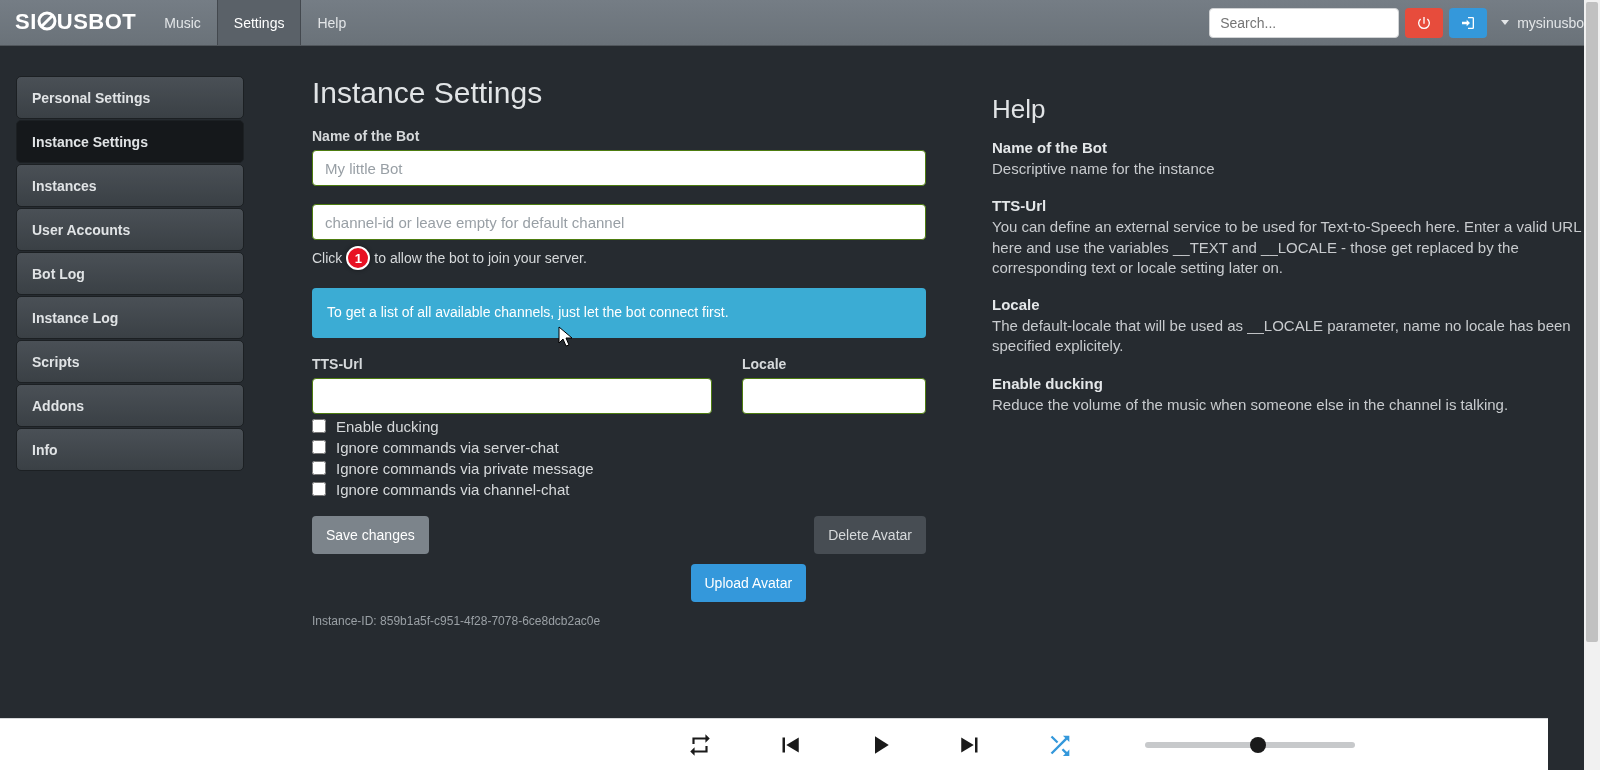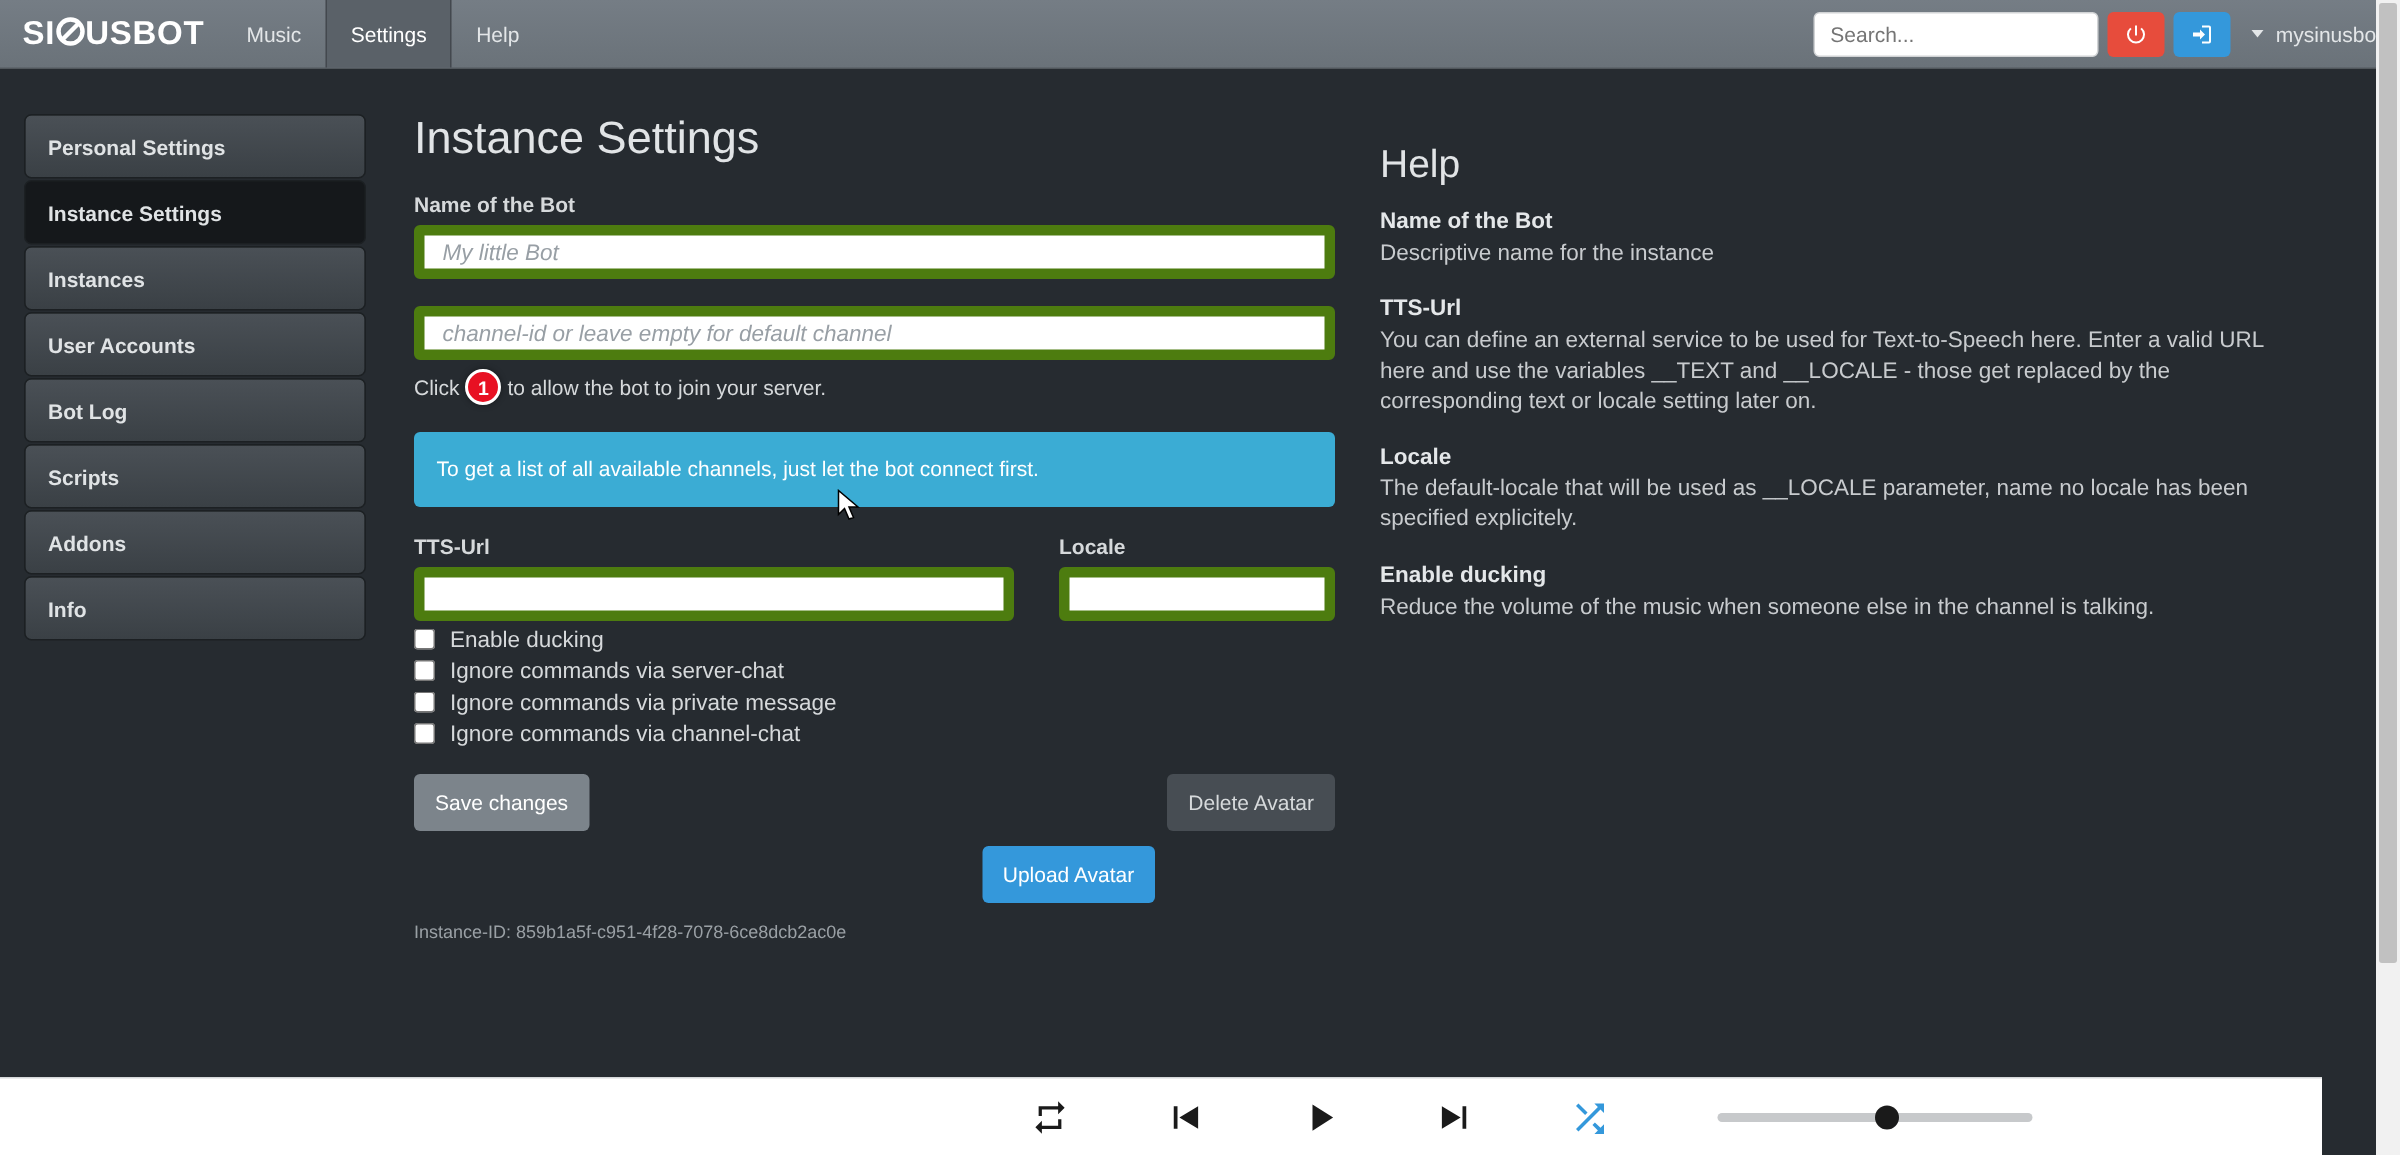--- a/index.html
+++ b/index.html
@@ -20,31 +20,31 @@
   .spacer { flex:1; }
   .search { width:190px; height:30px; background:#fff; border:1px solid #d1d3d5; border-radius:4px; padding:12px 10px; font-size:14px; color:#555; }
   .sqbtn { width:38px; height:30px; border-radius:4px; margin-left:6px; display:flex; align-items:center; justify-content:center; cursor:pointer; }
   .sqbtn.red { background:#e74c3c; }
   .sqbtn.blue { background:#3498db; }
   .sqbtn svg { width:16px; height:16px; }
   .userbox { color:#e3e6e8; font-size:14px; margin-left:14px; display:flex; align-items:center; cursor:pointer; }
   .caret { display:inline-block; width:0; height:0; border-left:4px solid transparent; border-right:4px solid transparent; border-top:5px solid #e3e6e8; margin-right:8px; }
 
   
-  .layout { display:flex; padding:30px 0 0 16px; height:654px; }
+  .layout { display:flex; padding:30px 0 0 16px; height:654px;gap:36px; }
   .sidebar { width:228px; flex:none; }
   .sideitem { height:43px; line-height:43px; padding:0 15px; color:#e0e3e5; font-size:14px; font-weight:bold;
               background: linear-gradient(#4a5056,#3a4045);
               border-radius:5px; border:1px solid #1c2023; margin-bottom:1px; cursor:pointer; }
   .sideitem.active { background:#15181b; }
 
   .content { margin-left:32px; width:614px; }
   h1.pagetitle { color:#e1e4e6; font-weight:400; font-size:30px; margin-bottom:18px; }
   .flabel { color:#d6d9db; font-size:14px; font-weight:bold; margin-bottom:6px; }
-  .tinput { width:100%; height:36px; background:#fff; border:7px solid #4d7c0f; border-radius:4px; padding:0 12px; font-size:15px; color:#0f766e;font-style:italic; }
+  .tinput { width:100%; height:36px; background:#fff; border:1px solid #4d7c0f; border-radius:4px; padding:0 12px; font-size:15px; color:#0f766e; }
   .tinput::placeholder { color:#989fa5; }
   .field { margin-bottom:18px; }
   .hinttext { color:#d6d9db; font-size:14px; margin-top:6px; display:flex; align-items:center; }
   .step { display:inline-flex; width:24px; height:24px; border-radius:50%; background:#e81123; border:2px solid #fff; color:#fff; font-weight:bold; font-size:13px; align-items:center; justify-content:center; margin:0 4px; box-shadow:0 0 4px rgba(0,0,0,.4);}
   .infobox { background:#3bacd4; color:#fff; font-size:14px; line-height:1.4; padding:15px; border-radius:4px; margin:12px 0 18px 0; }
 
   .row2 { display:flex; }
   .col { }
   .colA { width:400px; margin-right:30px; }
   .colB { width:184px; }
@@ -119,20 +119,21 @@
   </div>
 </div>
 
 <div class="layout">
   <div class="sidebar">
     <div class="sideitem">Personal Settings</div>
     <div class="sideitem active">Instance Settings</div>
     <div class="sideitem">Instances</div>
     <div class="sideitem">User Accounts</div>
     <div class="sideitem">Bot Log</div>
+    <div class="sideitem">Instance Log</div>
     <div class="sideitem">Scripts</div>
     <div class="sideitem">Addons</div>
     <div class="sideitem">Info</div>
   </div>
 
   <div class="content">
     <h1 class="pagetitle">Instance Settings</h1>
 
     <div class="field">
       <div class="flabel">Name of the Bot</div>

